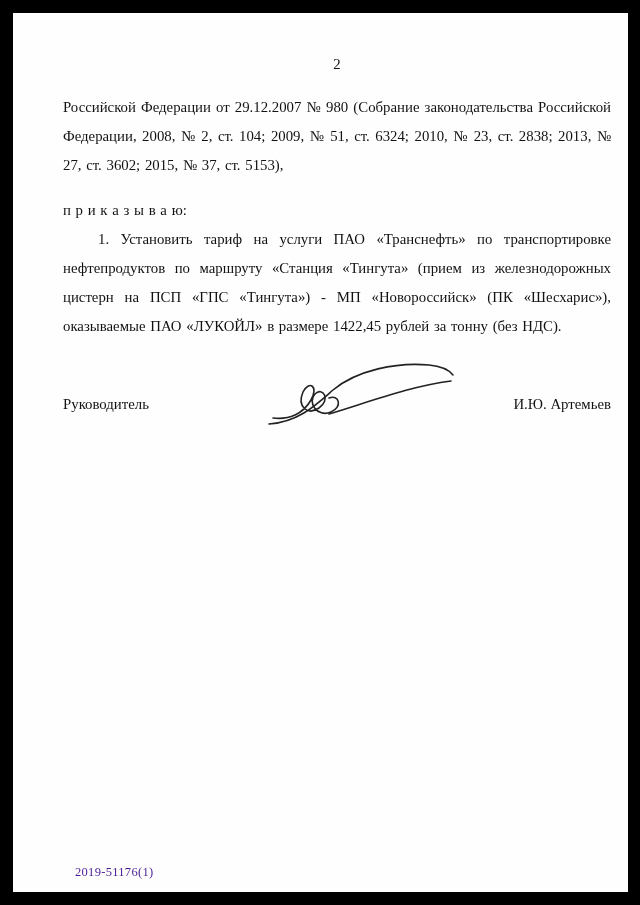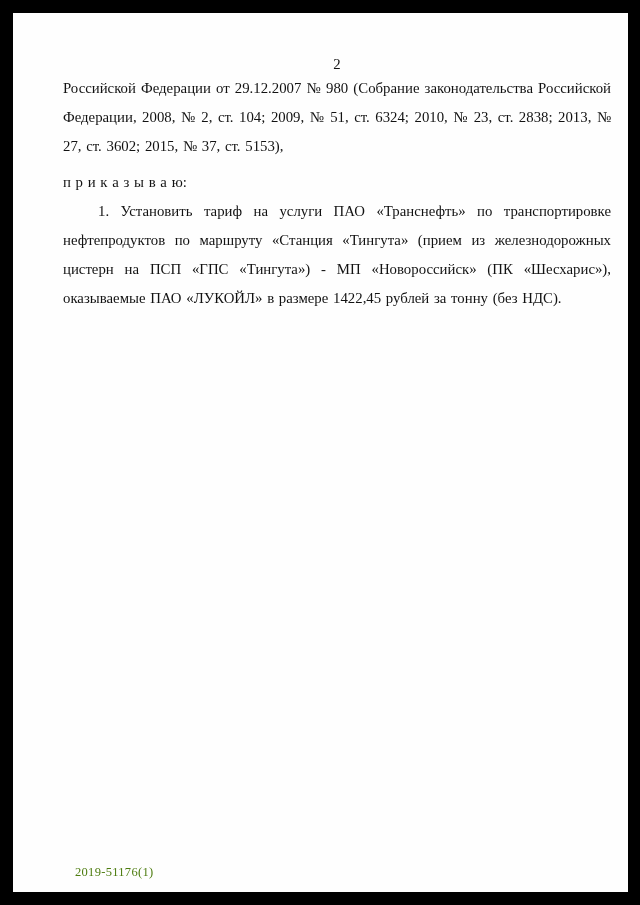--- a/index.html
+++ b/index.html
@@ -37,23 +37,24 @@
   }
   .para {
     margin: 0;
     font-size: 14.8px;
     line-height: 29px;
     text-align: justify;
     text-align-last: left;
     word-spacing: 1px;
   }
   .para.cont {
+    margin-top: 19px;
   }
   .para.decree {
-    margin-top: 7px;
+    margin-top: 16px;
     text-align: center;
   }
   .para.item {
     text-indent: 35px;
   }
   .sig-row {
     position: relative;
     margin-top: 49px;
     display: flex;
     justify-content: space-between;
@@ -73,35 +74,50 @@
     display: block;
     width: 100%;
     height: 100%;
   }
   .doc-footer {
     position: absolute;
     left: 62px;
     bottom: 12px;
     font-size: 12.5px;
     letter-spacing: 0.3px;
-    color: #4d7c0f;
+    color: #4c1d95;
   }
 </style>
 </head>
 <body>
 
 <div class="page">
   <div class="text-area">
 
     <div class="page-number">2</div>
 
     <p class="para cont">Российской Федерации от 29.12.2007 № 980 (Собрание законодательства Российской Федерации, 2008, № 2, ст. 104; 2009, № 51, ст. 6324; 2010, № 23, ст. 2838; 2013, № 27, ст. 3602; 2015, № 37, ст. 5153),</p>
 
     <p class="para decree">п р и к а з ы в а ю:</p>
 
     <p class="para item">1. Установить тариф на услуги ПАО «Транснефть» по транспортировке нефтепродуктов по маршруту «Станция «Тингута» (прием из железнодорожных цистерн на ПСП «ГПС «Тингута») - МП «Новороссийск» (ПК «Шесхарис»), оказываемые ПАО «ЛУКОЙЛ» в размере 1422,45 рублей за тонну (без НДС).</p>
 
 
+    <div class="sig-row">
+      <span class="sig-title">Руководитель</span>
+
+      <span class="sig-mark">
+        <svg viewBox="0 0 196 76" xmlns="http://www.w3.org/2000/svg" aria-hidden="true">
+          <g fill="none" stroke="#222222" stroke-width="1.6" stroke-linecap="round">
+            <path d="M14,62 C30,64 44,58 52,44 C60,30 50,24 44,36 C38,50 48,60 60,52 C72,44 64,30 56,38 C48,46 58,62 72,56 C84,51 80,38 70,42"></path>
+            <path d="M10,68 C40,66 58,48 74,34 C98,14 138,6 170,9 C182,10 190,14 194,19"></path>
+            <path d="M70,58 C110,46 152,30 192,25"></path>
+          </g>
+        </svg>
+      </span>
+
+      <span class="sig-name">И.Ю. Артемьев</span>
+    </div>
 
   </div>
 
   <div class="doc-footer">2019-51176(1)</div>
 </div>
 
 </body></html>

